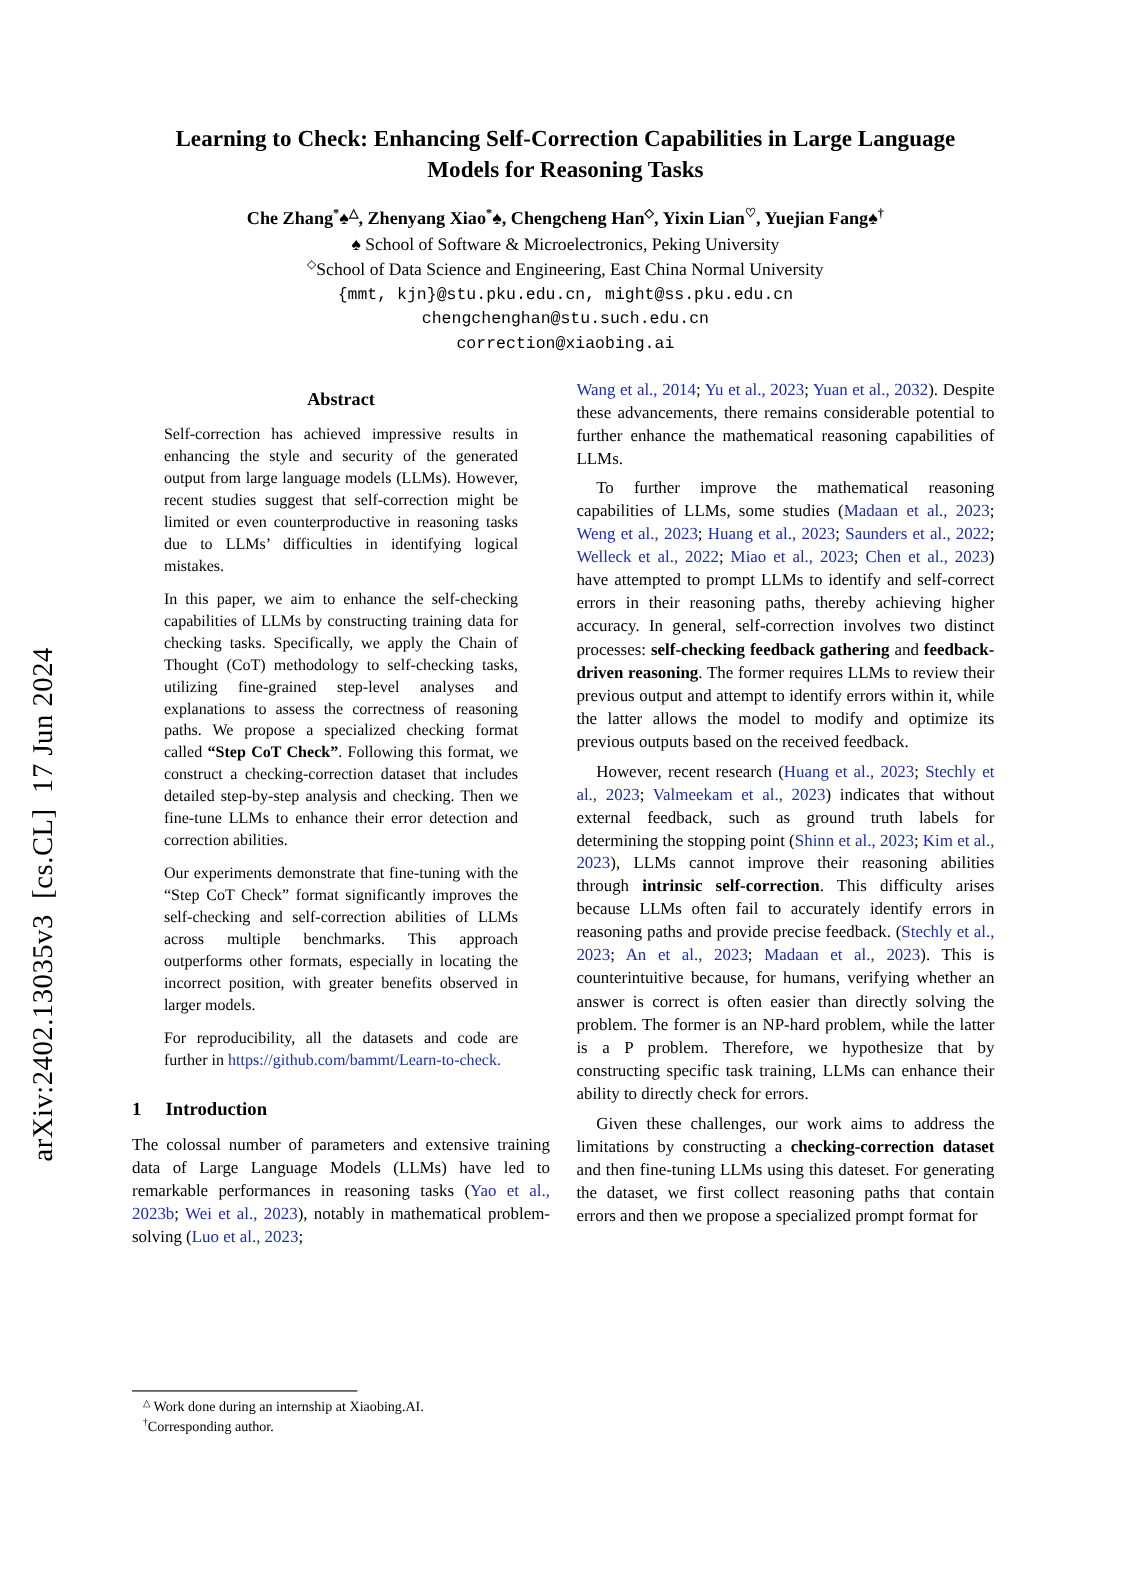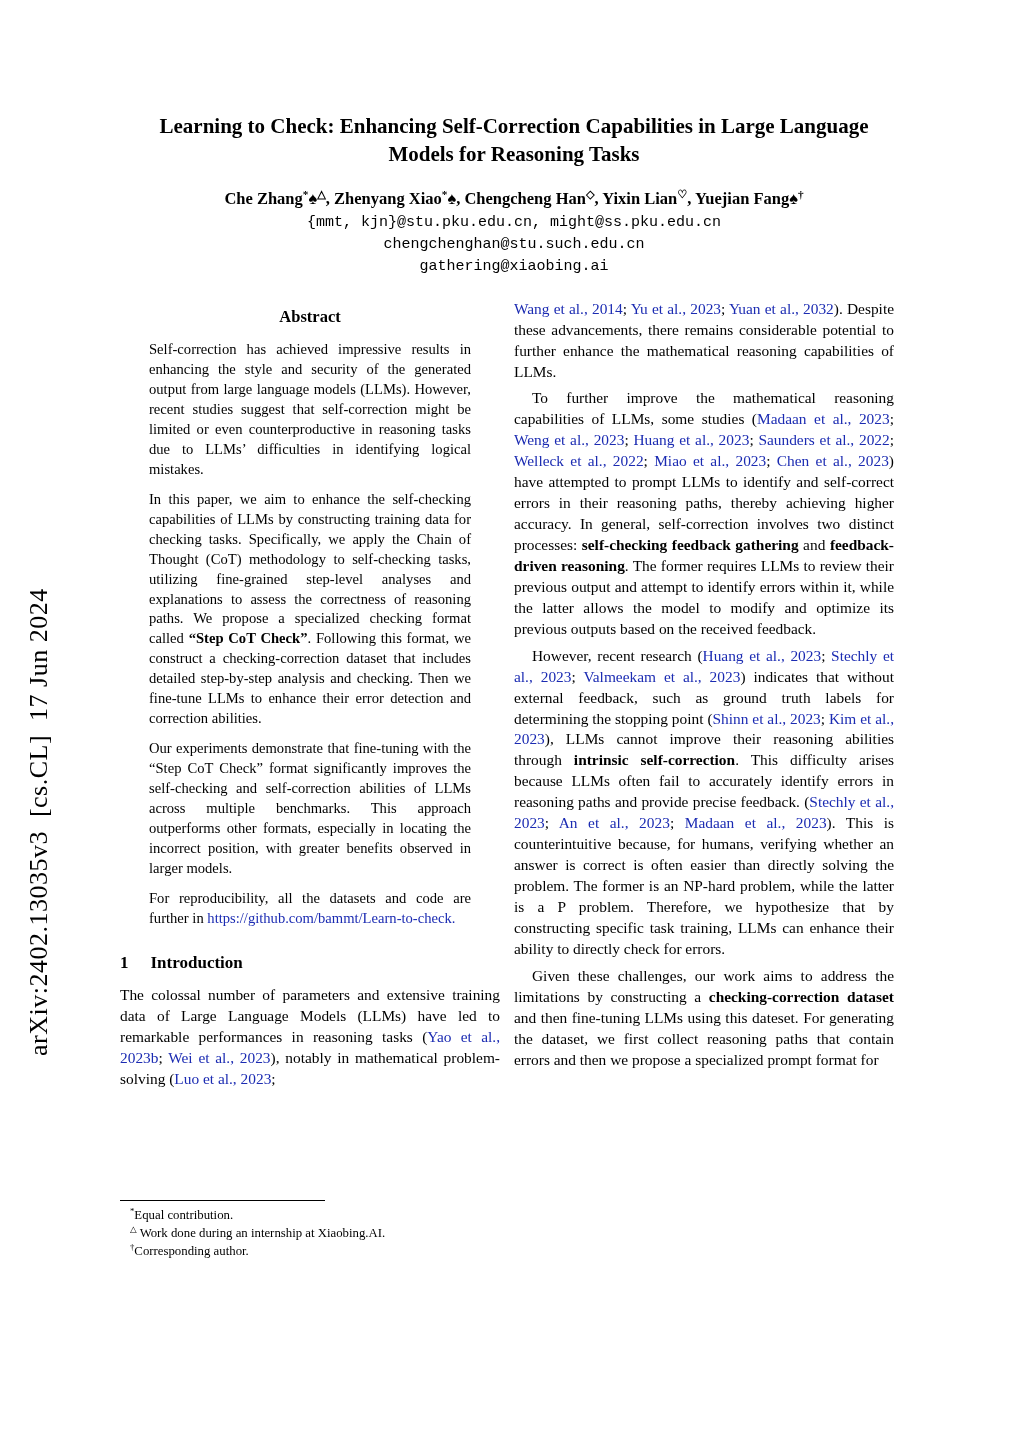--- a/index.html
+++ b/index.html
@@ -17,21 +17,21 @@
     color: #000;
   }
   .content { position: absolute; left: 120px; top: 112px; width: 788px; }
   .title {
     font-size: 21px; font-weight: bold; text-align: center;
     line-height: 1.35; padding: 0 30px; margin-bottom: 12px;
   }
   .authors { text-align: center; font-size: 16.5px; font-weight: bold; margin-top: 20px; }
   .affil { text-align: center; font-size: 16px; margin-top: 5px; }
   .email { text-align: center; font-family: "Liberation Mono", monospace; font-size: 15px; margin-top: 5px; }
-  .columns { display: flex; gap: 14px; margin-top: 24px; min-height: 962px; align-items: stretch; }
+  .columns { display: flex; gap: 24px; margin-top: 24px; min-height: 962px; align-items: stretch; }
   .col { width: 380px; }
   .col-left { display: flex; flex-direction: column; }
   .abstract-heading { text-align: center; font-size: 16.5px; font-weight: bold; margin: 8px 0 13px; }
   .abstract { padding: 0 29px; font-size: 14.6px; line-height: 1.37; text-align: justify; }
   .abstract p { margin-bottom: 10px; }
   .section-heading { font-size: 17px; font-weight: bold; margin: 14px 0 12px; font-family: Liberation Serif, serif; }
   .sec-num { margin-right: 22px; }
   .body-par { font-size: 15.4px; line-height: 1.36; text-align: justify; margin-bottom: 6px; }
   .indent { text-indent: 18px; }
   .footnotes { margin-top: auto; font-size: 12.8px; line-height: 1.4; padding-top: 4px; }
@@ -47,45 +47,46 @@
 <body>
 
 <div class="arxiv-label">arXiv:2402.13035v3  [cs.CL]  17 Jun 2024</div>
 
 <div class="content">
 
   <h1 class="title">Learning to Check: Enhancing Self-Correction Capabilities in Large Language Models for Reasoning Tasks</h1>
 
   <div class="authors"><span class="sg-plain">Che Zhang</span><span class="sg-sup">*</span><span class="sg-plain">♠</span><span class="sg-sup">△</span><span class="sg-plain">, </span><span class="sg-plain">Zhenyang Xiao</span><span class="sg-sup">*</span><span class="sg-plain">♠</span><span class="sg-plain">, </span><span class="sg-plain">Chengcheng Han</span><span class="sg-sup">◇</span><span class="sg-plain">, </span><span class="sg-plain">Yixin Lian</span><span class="sg-sup">♡</span><span class="sg-plain">, </span><span class="sg-plain">Yuejian Fang</span><span class="sg-plain">♠</span><span class="sg-sup">†</span></div>
 
+  <div class="affil"><span class="sg-plain">♠ School of Software &amp; Microelectronics, Peking University</span></div>
+  <div class="affil"><span class="sg-sup">◇</span><span class="sg-plain">School of Data Science and Engineering, East China Normal University</span></div>
 
   <div class="email">{mmt, kjn}@stu.pku.edu.cn, might@ss.pku.edu.cn</div>
   <div class="email">chengchenghan@stu.such.edu.cn</div>
-  <div class="email">gathering@xiaobing.ai</div>
+  <div class="email">correction@xiaobing.ai</div>
 
   <div class="columns">
 
     <div class="col col-left">
       <h2 class="abstract-heading">Abstract</h2>
       <div class="abstract">
         <p><span class="sg-plain">Self-correction has achieved impressive results in enhancing the style and security of the generated output from large language models (LLMs). However, recent studies suggest that self-correction might be limited or even counterproductive in reasoning tasks due to LLMs’ difficulties in identifying logical mistakes.</span></p>
         <p><span class="sg-plain">In this paper, we aim to enhance the self-checking capabilities of LLMs by constructing training data for checking tasks. Specifically, we apply the Chain of Thought (CoT) methodology to self-checking tasks, utilizing fine-grained step-level analyses and explanations to assess the correctness of reasoning paths. We propose a specialized checking format called </span><span class="sg-bold">“Step CoT Check”</span><span class="sg-plain">. Following this format, we construct a checking-correction dataset that includes detailed step-by-step analysis and checking. Then we fine-tune LLMs to enhance their error detection and correction abilities.</span></p>
         <p><span class="sg-plain">Our experiments demonstrate that fine-tuning with the “Step CoT Check” format significantly improves the self-checking and self-correction abilities of LLMs across multiple benchmarks. This approach outperforms other formats, especially in locating the incorrect position, with greater benefits observed in larger models.</span></p>
         <p><span class="sg-plain">For reproducibility, all the datasets and code are further in </span><span class="sg-link">https://github.com/bammt/Learn-to-check.</span></p>
       </div>
 
       <h2 class="section-heading">
         <span class="sec-num">1</span><span>Introduction</span>
       </h2>
 
       <p class="body-par"><span class="sg-plain">The colossal number of parameters and extensive training data of Large Language Models (LLMs) have led to remarkable performances in reasoning tasks (</span><span class="sg-cite">Yao et al., 2023b</span><span class="sg-plain">; </span><span class="sg-cite">Wei et al., 2023</span><span class="sg-plain">), notably in mathematical problem-solving (</span><span class="sg-cite">Luo et al., 2023</span><span class="sg-plain">;</span></p>
 
       <div class="footnotes">
         <div class="fnrule"></div>
-        <p class="fn"><span class="sg-sup">*</span><span class="sg-plain">Equal contribution.</span></p>
         <p class="fn"><span class="sg-sup">△</span><span class="sg-plain"> Work done during an internship at Xiaobing.AI.</span></p>
         <p class="fn"><span class="sg-sup">†</span><span class="sg-plain">Corresponding author.</span></p>
       </div>
     </div>
 
     <div class="col col-right">
       <p class="body-par"><span class="sg-cite">Wang et al., 2014</span><span class="sg-plain">; </span><span class="sg-cite">Yu et al., 2023</span><span class="sg-plain">; </span><span class="sg-cite">Yuan et al., 2032</span><span class="sg-plain">). Despite these advancements, there remains considerable potential to further enhance the mathematical reasoning capabilities of LLMs.</span></p>
       <p class="body-par indent"><span class="sg-plain">To further improve the mathematical reasoning capabilities of LLMs, some studies (</span><span class="sg-cite">Madaan et al., 2023</span><span class="sg-plain">; </span><span class="sg-cite">Weng et al., 2023</span><span class="sg-plain">; </span><span class="sg-cite">Huang et al., 2023</span><span class="sg-plain">; </span><span class="sg-cite">Saunders et al., 2022</span><span class="sg-plain">; </span><span class="sg-cite">Welleck et al., 2022</span><span class="sg-plain">; </span><span class="sg-cite">Miao et al., 2023</span><span class="sg-plain">; </span><span class="sg-cite">Chen et al., 2023</span><span class="sg-plain">) have attempted to prompt LLMs to identify and self-correct errors in their reasoning paths, thereby achieving higher accuracy. In general, self-correction involves two distinct processes: </span><span class="sg-bold">self-checking feedback gathering</span><span class="sg-plain"> and </span><span class="sg-bold">feedback-driven reasoning</span><span class="sg-plain">. The former requires LLMs to review their previous output and attempt to identify errors within it, while the latter allows the model to modify and optimize its previous outputs based on the received feedback.</span></p>
       <p class="body-par indent"><span class="sg-plain">However, recent research (</span><span class="sg-cite">Huang et al., 2023</span><span class="sg-plain">; </span><span class="sg-cite">Stechly et al., 2023</span><span class="sg-plain">; </span><span class="sg-cite">Valmeekam et al., 2023</span><span class="sg-plain">) indicates that without external feedback, such as ground truth labels for determining the stopping point (</span><span class="sg-cite">Shinn et al., 2023</span><span class="sg-plain">; </span><span class="sg-cite">Kim et al., 2023</span><span class="sg-plain">), LLMs cannot improve their reasoning abilities through </span><span class="sg-bold">intrinsic self-correction</span><span class="sg-plain">. This difficulty arises because LLMs often fail to accurately identify errors in reasoning paths and provide precise feedback. (</span><span class="sg-cite">Stechly et al., 2023</span><span class="sg-plain">; </span><span class="sg-cite">An et al., 2023</span><span class="sg-plain">; </span><span class="sg-cite">Madaan et al., 2023</span><span class="sg-plain">). This is counterintuitive because, for humans, verifying whether an answer is correct is often easier than directly solving the problem. The former is an NP-hard problem, while the latter is a P problem. Therefore, we hypothesize that by constructing specific task training, LLMs can enhance their ability to directly check for errors.</span></p>
       <p class="body-par indent"><span class="sg-plain">Given these challenges, our work aims to address the limitations by constructing a </span><span class="sg-bold">checking-correction dataset</span><span class="sg-plain"> and then fine-tuning LLMs using this dateset. For generating the dataset, we first collect reasoning paths that contain errors and then we propose a specialized prompt format for</span></p>

